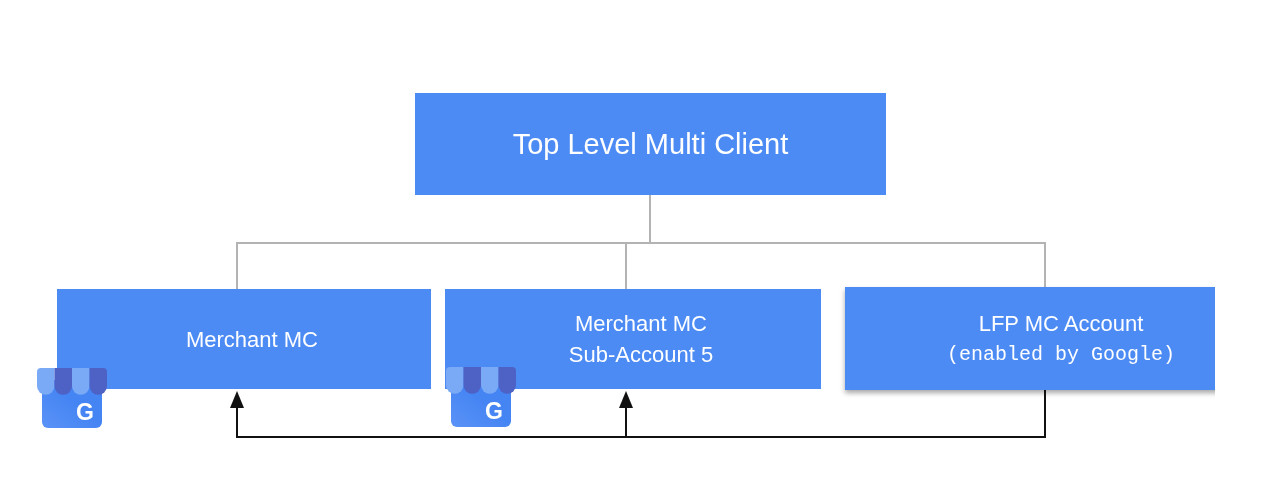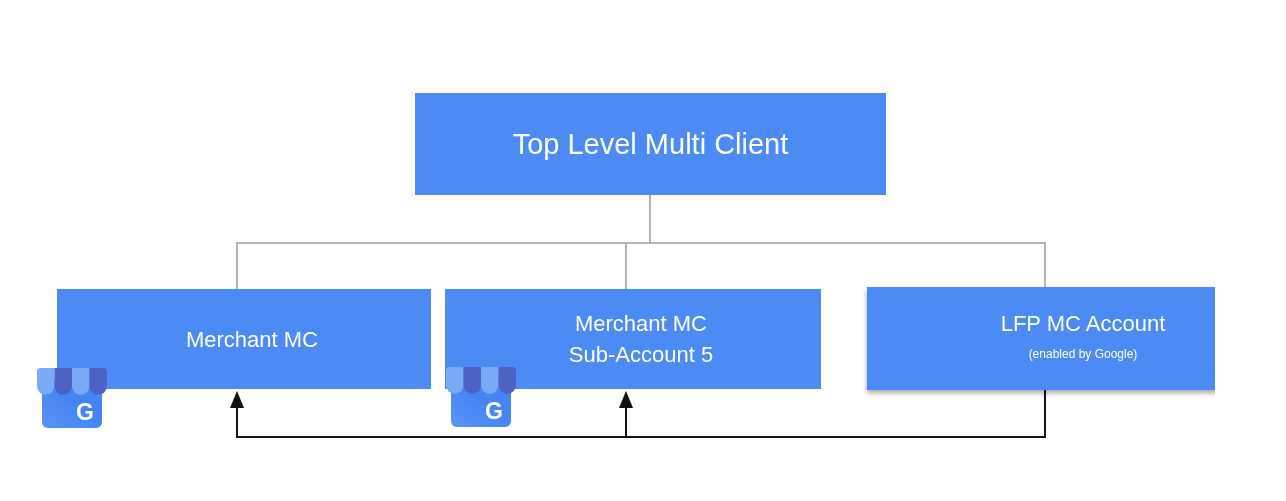--- a/index.html
+++ b/index.html
@@ -20,23 +20,23 @@
     align-items: center;
     justify-content: center;
     text-align: center;
   }
   .box-root { left: 415px; top: 93px; width: 471px; height: 102px; }
   .box-root .bline { font-size: 29px; line-height: 40px; }
   .box-child { font-size: 22px; padding-left: 16px; }
   .box-child .bline { line-height: 31px; }
   .box-c1 { left: 57px;  top: 289px; width: 358px; height: 100px; }
   .box-c2 { left: 445px; top: 289px; width: 360px; height: 100px; }
-  .box-c3 { left: 867px; top: 287px; width: 400px; height: 103px;
+  .box-c3 { left: 845px; top: 287px; width: 400px; height: 103px;
             box-shadow: 0 3px 5px rgba(0,0,0,0.35); }
-  .box-c3 .bline2 { font-size: 12px; }
+  .box-c3 .bline2 { font-size: 20px; font-family: Liberation Mono, monospace; }
   .gline { position: absolute; background: #b3b3b3; }
   .kline { position: absolute; background: #111111; }
   .arrowhead {
     position: absolute;
     width: 0; height: 0;
     border-left: 7px solid transparent;
     border-right: 7px solid transparent;
     border-bottom: 17px solid #111111;
   }
   .gmb-icon { position: absolute; width: 70px; height: 64px; }

